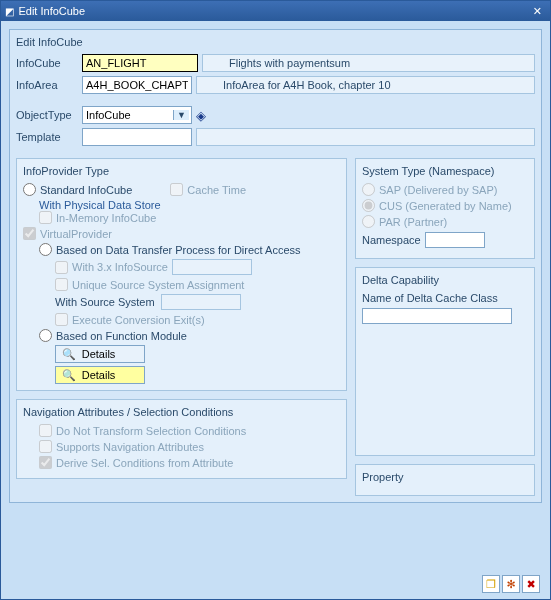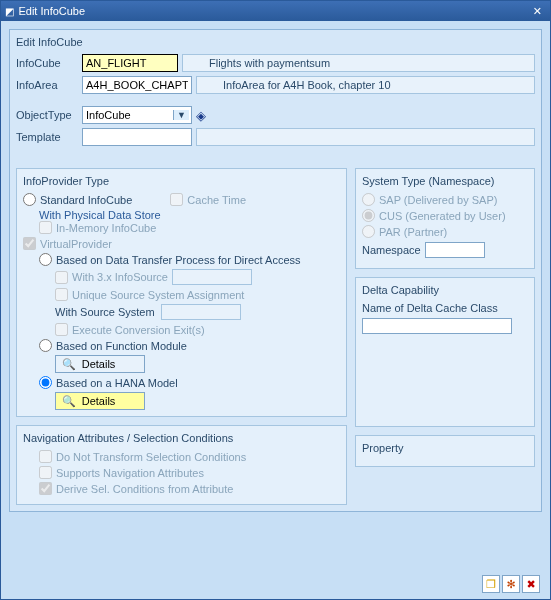--- a/index.html
+++ b/index.html
@@ -13,21 +13,21 @@
   .panel { border: 1px solid #8fb5d8; background: #d5e7f8; padding: 6px; }
   .panel-title { font-size: 11px; color: #2a4a6a; margin-bottom: 6px; }
   .row { display: flex; align-items: center; margin-bottom: 4px; gap: 4px; }
   .lbl { width: 62px; color: #2a4a6a; }
   .inp { border: 1px solid #7fa5c8; background: #fff; height: 18px; padding: 1px 3px; }
   .inp.yellow { background: #ffffc0; border: 1px solid #000; }
   .inp.ro { background: #e8f2fb; border: 1px solid #a5c5e0; color: #2a4a6a; padding-left: 26px; }
   .sel { border: 1px solid #7fa5c8; background: #fff; height: 18px; display:flex; align-items:center; justify-content:space-between; padding:0 2px 0 3px; }
   .sel .arr { background:#ddeefc; border-left:1px solid #7fa5c8; padding:0 3px; color:#2a4a6a; font-size:9px; }
   .cube-icon { color: #1a3a8a; font-size: 13px; }
-  .cols { display: flex; gap: 8px; margin-top: 22px; }
+  .cols { display: flex; gap: 8px; margin-top: 12px; }
   .left { flex: 1; }
   .right { width: 180px; display:flex; flex-direction:column; gap:8px; }
   .grp { border: 1px solid #a5c5e0; background: #e4f0fb; padding: 6px; position: relative; }
   .grp-title { font-size: 11px; color: #2a4a6a; margin-bottom: 6px; }
   .radio, .chk { display: flex; align-items: center; gap: 4px; color: #2a4a6a; margin-bottom: 3px; }
   .radio input, .chk input { margin:0; }
   .disabled { color: #8aa5bb; }
   .sub { margin-left: 16px; }
   .sub2 { margin-left: 32px; }
   .btn-details { display:flex; align-items:center; border:1px solid #7fa5c8; background:#e8f2fb; height:18px; padding:0 6px; gap:6px; }
@@ -51,21 +51,21 @@
     </div>
     <span class="close-x">✕</span>
   </div>
 
   <div class="content">
     <div class="panel">
       <div class="panel-title">Edit InfoCube</div>
 
       <div class="row">
         <div class="lbl">InfoCube</div>
-        <input class="inp yellow" style="width: 96px;" value="AN_FLIGHT">
+        <input class="inp yellow" style="width: 116px;" value="AN_FLIGHT">
         <input class="inp ro" style="flex: 1 1 0%;" value="Flights with paymentsum">
       </div>
       <div class="row">
         <div class="lbl">InfoArea</div>
         <input class="inp" style="width: 110px;" value="A4H_BOOK_CHAPTER10">
         <input class="inp ro" style="flex: 1 1 0%;" value="InfoArea for A4H Book, chapter 10">
       </div>
 
       <div style="height:8px"></div>
 
@@ -133,24 +133,20 @@
               <input type="radio" style="">
               <span>Based on Function Module</span>
             </div>
             <div class="sub2" style="margin-bottom:3px">
               <div class="btn-details" style="width:90px">
                 <span class="mag">🔍</span>
                 <span>Details</span>
               </div>
             </div>
 
-            <div class="radio sub">
-              <input type="radio" checked="" style="">
-              <span>Based on a HANA Model</span>
-            </div>
             <div class="sub2">
               <div class="btn-details yellow" style="width:90px">
                 <span class="mag">🔍</span>
                 <span>Details</span>
               </div>
             </div>
           </div>
 
           <div class="grp" style="margin-top:8px">
             <div class="grp-title">Navigation Attributes / Selection Conditions</div>
@@ -171,33 +167,33 @@
 
         <div class="right">
           <div class="grp">
             <div class="grp-title">System Type (Namespace)</div>
             <div class="radio disabled">
                 <input type="radio" disabled="" style="">
                 <span>SAP (Delivered by SAP)</span>
               </div>
             <div class="radio disabled">
                 <input type="radio" checked="" disabled="" style="">
-                <span>CUS (Generated by User)</span>
+                <span>CUS (Generated by Name)</span>
               </div>
             <div class="radio disabled">
                 <input type="radio" disabled="" style="">
                 <span>PAR (Partner)</span>
               </div>
             <div class="row" style="margin-top:4px">
               <span style="color:#2a4a6a">Namespace</span>
               <input class="ns-inp" style="">
             </div>
           </div>
 
-          <div class="grp" style="height:150px">
+          <div class="grp" style="height:189px">
             <div class="grp-title">Delta Capability</div>
             <div style="color:#2a4a6a">Name of Delta Cache Class</div>
             <input class="delta-inp" style="">
           </div>
 
           <div class="grp">
             <div class="grp-title">Property</div>
           </div>
         </div>
       </div>

